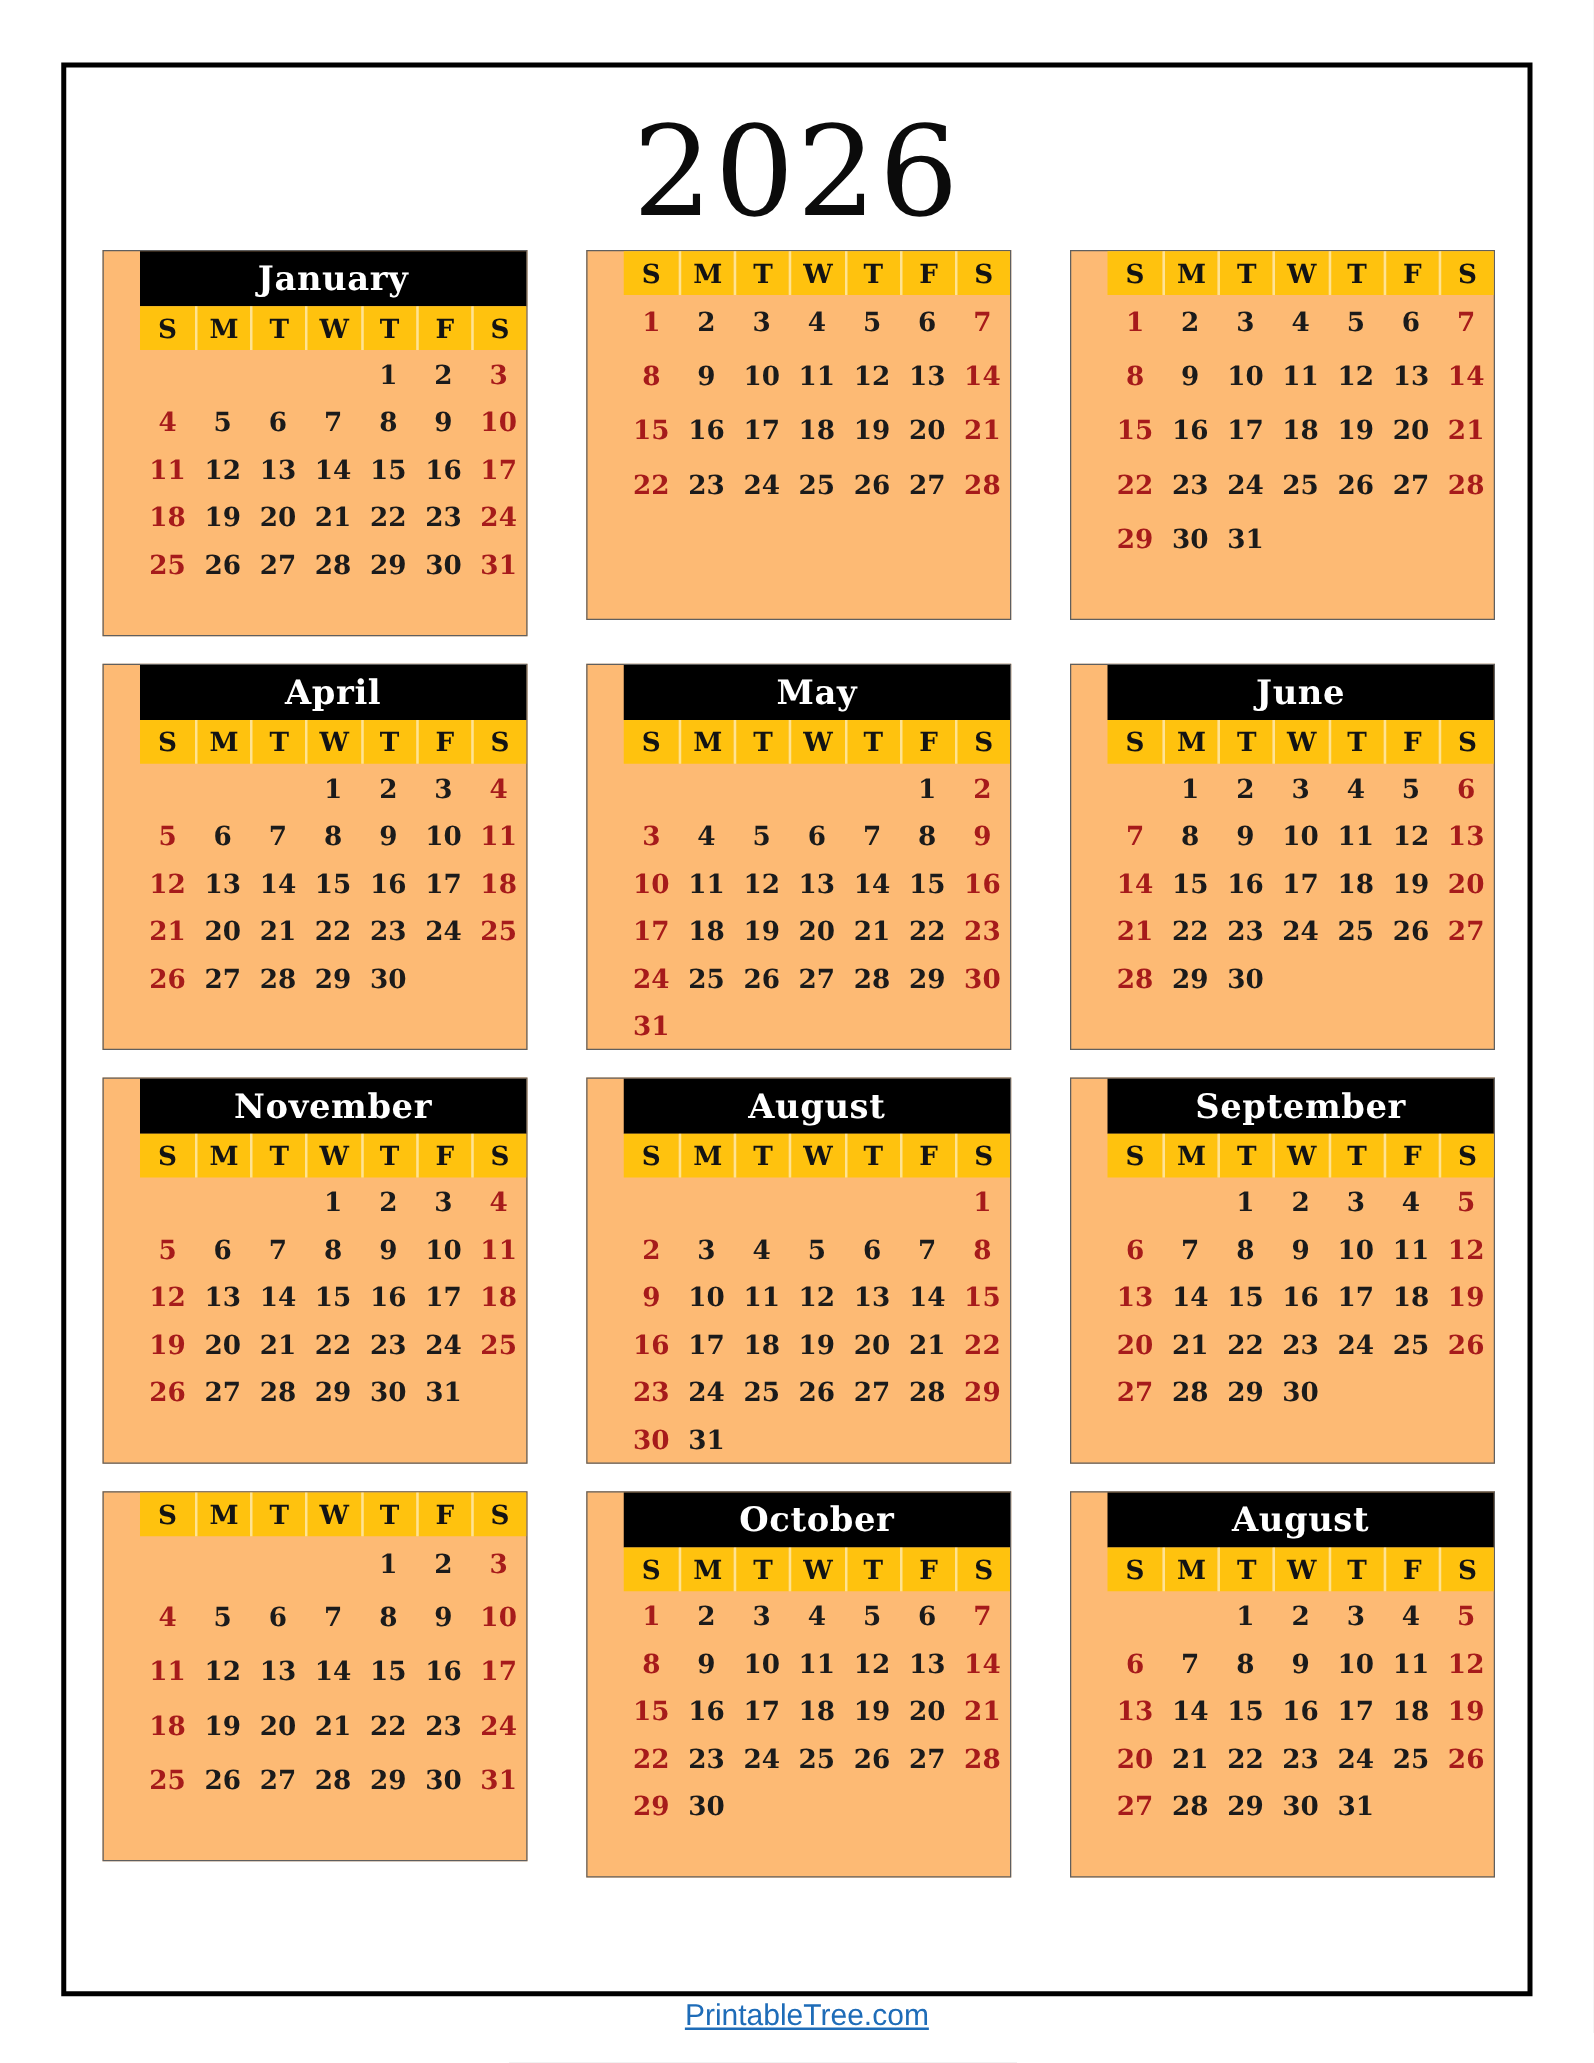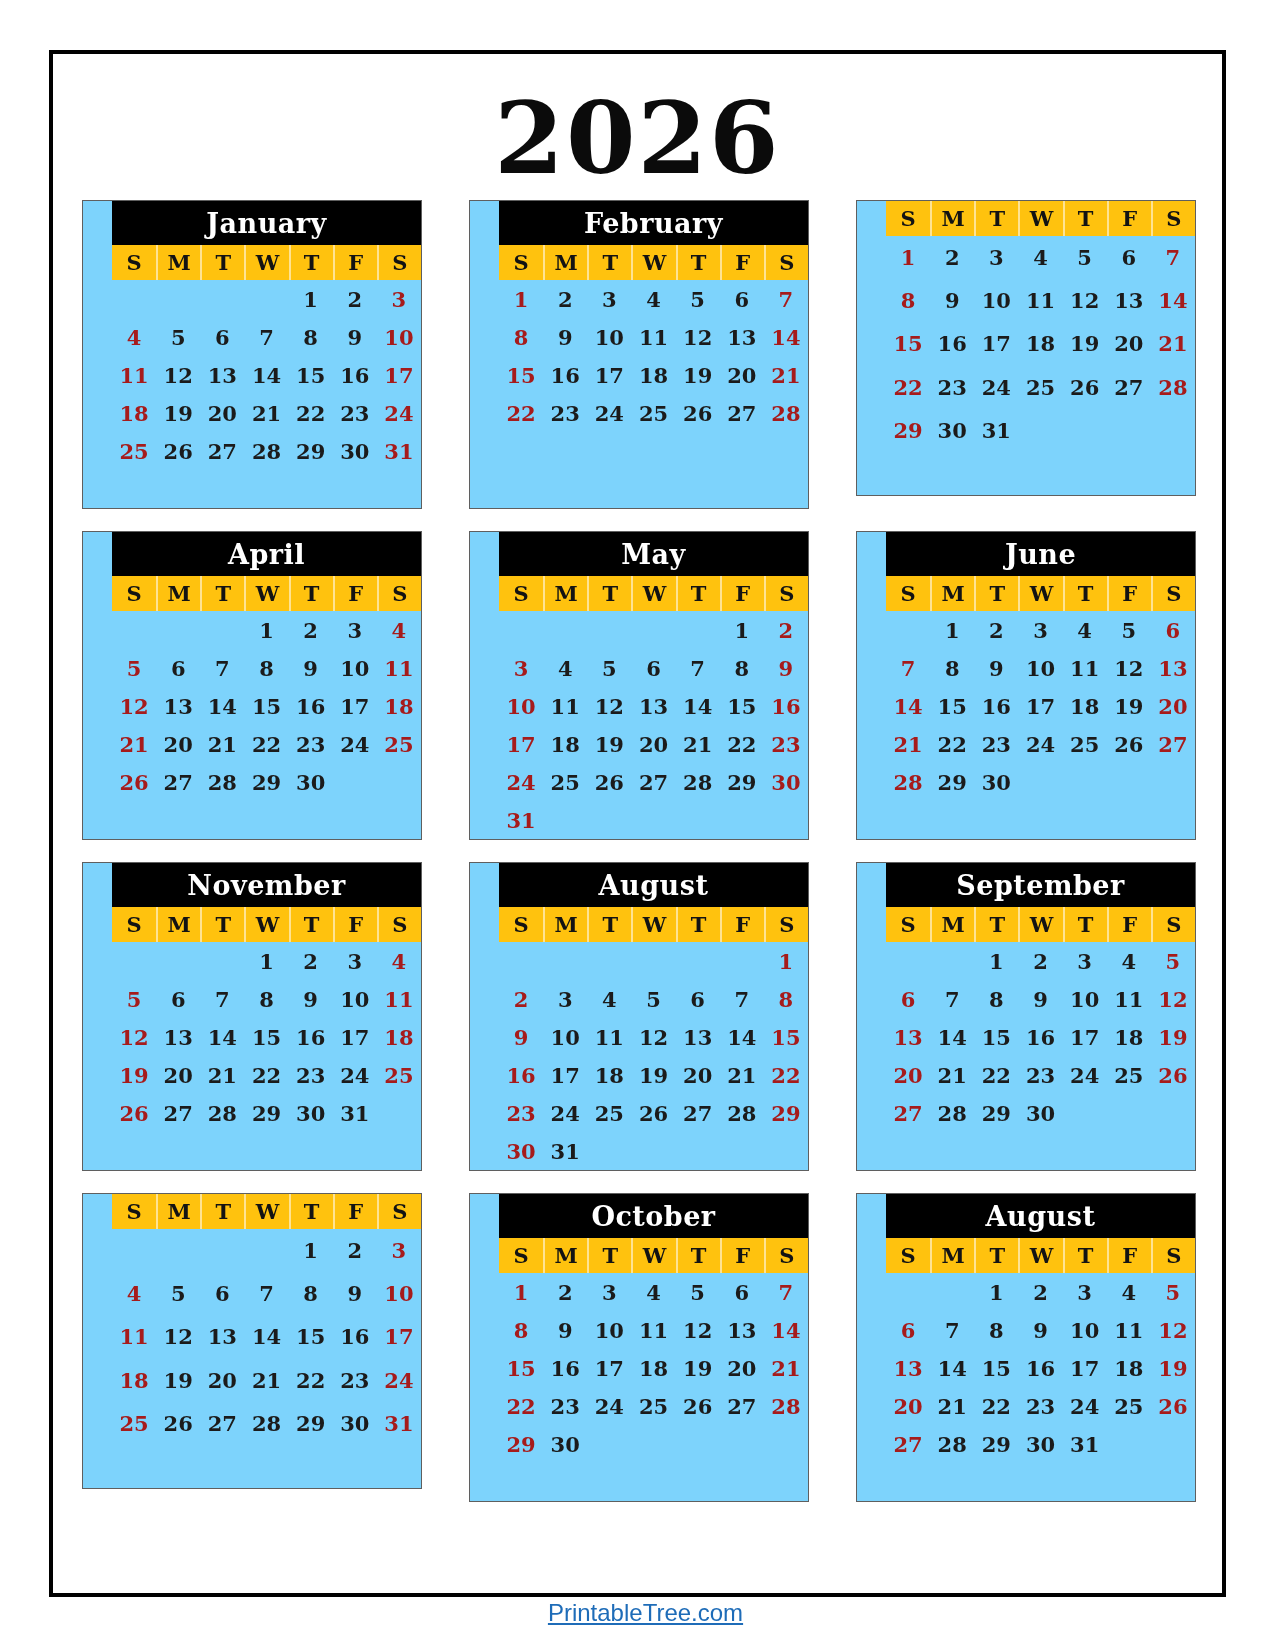--- a/index.html
+++ b/index.html
@@ -18,42 +18,42 @@
     top: 50px;
     width: 1177px;
     height: 1547px;
     border: 4px solid #000000;
     box-sizing: border-box;
   }
   .year-title {
     margin: 34px 0 0 0;
     text-align: center;
     font-size: 100px;
-    font-weight: 700;
+    font-weight: 400;
     line-height: 1;
     color: #0b0b0b;
     letter-spacing: 2px;
   }
   .months-grid {
     position: absolute;
     left: 29px;
     top: 146px;
     display: grid;
     grid-template-columns: repeat(3, 340px);
     column-gap: 47px;
     row-gap: 22px;
   }
   table.month {
     width: 340px;
     height: 296px;
     border-collapse: separate;
     border-spacing: 0;
     border: 1px solid #5f5f5f;
     table-layout: fixed;
-    background: #7dd3fc;
+    background: #fdba74;
     padding-left: 29px;
   }
   th.month-name {
     background: var(--header-bg, #000);
     color: var(--header-text, #fff);
     height: 42px;
     font-size: 27px;
     font-weight: 700;
     text-align: center;
     letter-spacing: 0.5px;
@@ -164,23 +164,20 @@
               <td></td>
               <td></td>
               <td></td>
               <td></td>
               <td class="red"></td>
             </tr>
           </tbody>
         </table>
         <table class="month">
           <thead>
-            <tr>
-              <th colspan="7" class="month-name">February</th>
-            </tr>
             <tr class="dow">
               <th>S</th>
               <th>M</th>
               <th>T</th>
               <th>W</th>
               <th>T</th>
               <th>F</th>
               <th>S</th>
             </tr>
           </thead>

